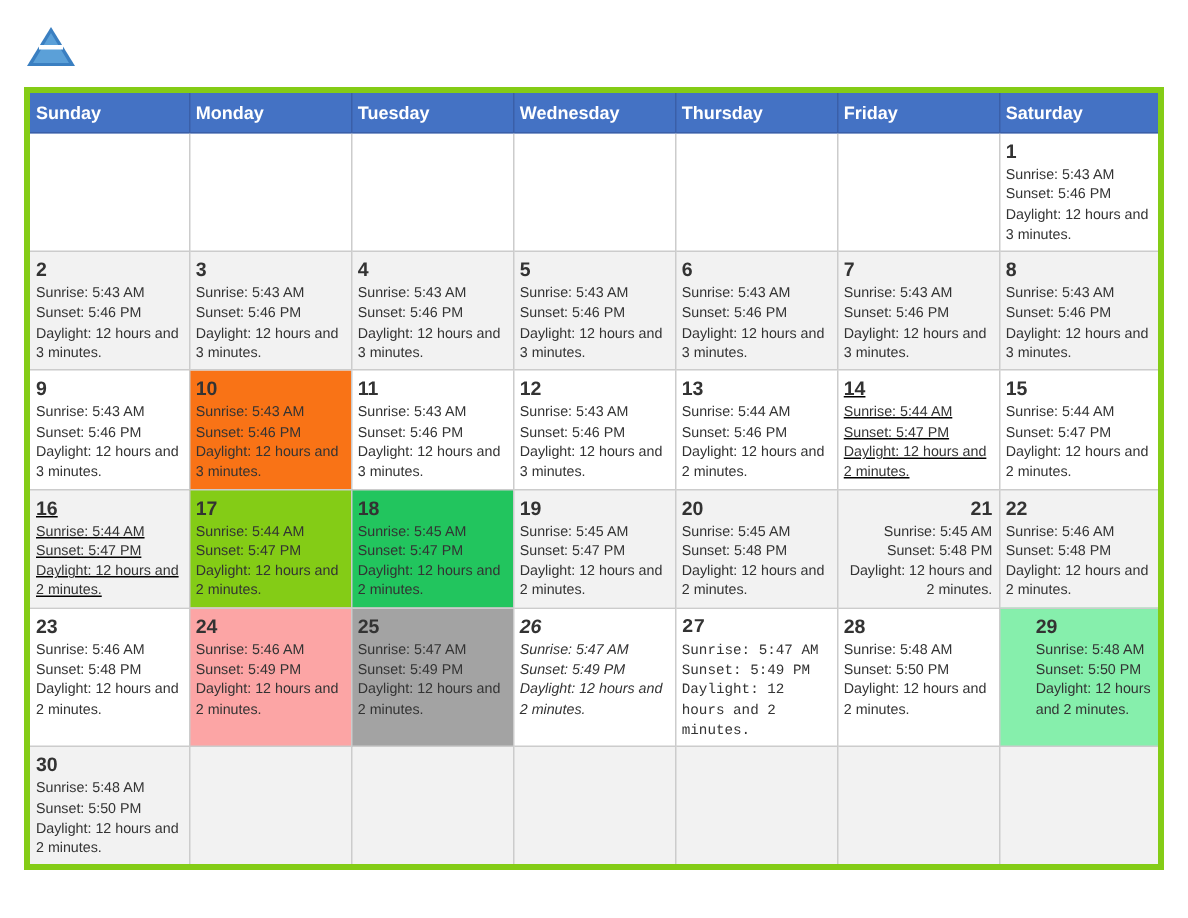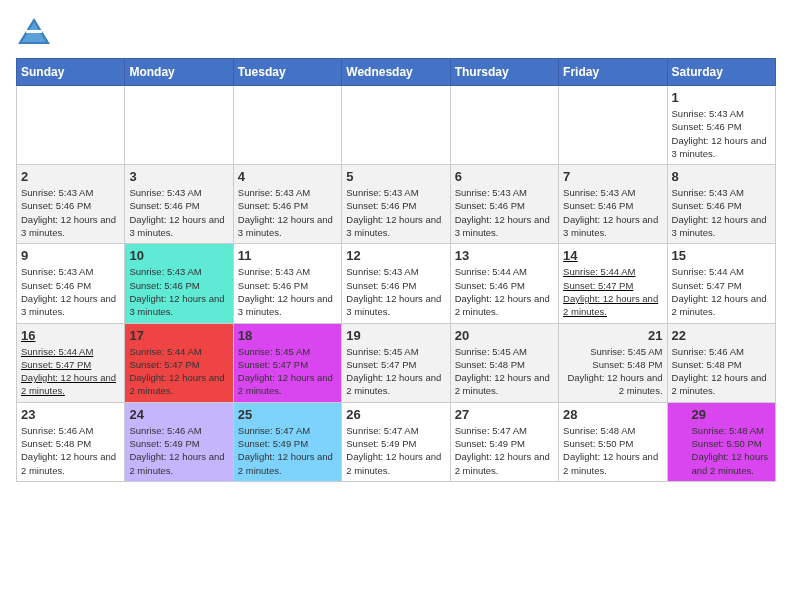--- a/index.html
+++ b/index.html
@@ -43,21 +43,21 @@
       color: #333;
       line-height: 1.1;
     }
     .location {
       font-size: 14px;
       color: #555;
     }
     .calendar {
       width: 100%;
       border-collapse: collapse;
-      border: 1px solid #84cc16;
+      border: 4px solid #84cc16;
     }
     .calendar th {
       background-color: #4472C4;
       color: #fff;
       font-size: 12px;
       font-weight: bold;
       padding: 6px 4px;
       text-align: left;
       border: 1px solid #3a5fa8;
     }
@@ -178,21 +178,21 @@
 Daylight: 12 hours and 3 minutes.</div>
         </td>
       </tr>
       <tr>
         <td style="background-color: rgb(255, 255, 255);">
           <span class="day-number">9</span>
           <div class="day-info">Sunrise: 5:43 AM
 Sunset: 5:46 PM
 Daylight: 12 hours and 3 minutes.</div>
         </td>
-        <td style="background-color: #5eead4;">
+        <td style="background-color: #f97316;">
           <span class="day-number">10</span>
           <div class="day-info">Sunrise: 5:43 AM
 Sunset: 5:46 PM
 Daylight: 12 hours and 3 minutes.</div>
         </td>
         <td style="background-color: rgb(255, 255, 255); margin-left: 28px;">
           <span class="day-number">11</span>
           <div class="day-info">Sunrise: 5:43 AM
 Sunset: 5:46 PM
 Daylight: 12 hours and 3 minutes.</div>
@@ -222,27 +222,27 @@
 Daylight: 12 hours and 2 minutes.</div>
         </td>
       </tr>
       <tr>
         <td style="background-color: rgb(242, 242, 242); text-decoration: underline;">
           <span class="day-number">16</span>
           <div class="day-info">Sunrise: 5:44 AM
 Sunset: 5:47 PM
 Daylight: 12 hours and 2 minutes.</div>
         </td>
-        <td style="background-color: #ef4444; margin-top: 25px;">
+        <td style="background-color: #84cc16; margin-top: 25px;">
           <span class="day-number">17</span>
           <div class="day-info">Sunrise: 5:44 AM
 Sunset: 5:47 PM
 Daylight: 12 hours and 2 minutes.</div>
         </td>
-        <td style="background-color: #d946ef;">
+        <td style="background-color: #22c55e;">
           <span class="day-number">18</span>
           <div class="day-info">Sunrise: 5:45 AM
 Sunset: 5:47 PM
 Daylight: 12 hours and 2 minutes.</div>
         </td>
         <td style="background-color: rgb(242, 242, 242);">
           <span class="day-number">19</span>
           <div class="day-info">Sunrise: 5:45 AM
 Sunset: 5:47 PM
 Daylight: 12 hours and 2 minutes.</div>
@@ -266,51 +266,65 @@
 Daylight: 12 hours and 2 minutes.</div>
         </td>
       </tr>
       <tr>
         <td style="background-color: rgb(255, 255, 255);">
           <span class="day-number">23</span>
           <div class="day-info">Sunrise: 5:46 AM
 Sunset: 5:48 PM
 Daylight: 12 hours and 2 minutes.</div>
         </td>
-        <td style="background-color: #c4b5fd;">
+        <td style="background-color: #fca5a5;">
           <span class="day-number">24</span>
           <div class="day-info">Sunrise: 5:46 AM
 Sunset: 5:49 PM
 Daylight: 12 hours and 2 minutes.</div>
         </td>
-        <td style="background-color: #7dd3fc;">
+        <td style="background-color: #a3a3a3;">
           <span class="day-number">25</span>
           <div class="day-info">Sunrise: 5:47 AM
 Sunset: 5:49 PM
 Daylight: 12 hours and 2 minutes.</div>
         </td>
-        <td style="background-color: rgb(255, 255, 255);">
+        <td style="background-color: rgb(255, 255, 255); font-style: italic;">
           <span class="day-number">26</span>
           <div class="day-info">Sunrise: 5:47 AM
 Sunset: 5:49 PM
 Daylight: 12 hours and 2 minutes.</div>
         </td>
-        <td style="background-color: rgb(255, 255, 255);">
+        <td style="background-color: rgb(255, 255, 255); font-family: Liberation Mono, monospace;">
           <span class="day-number">27</span>
           <div class="day-info">Sunrise: 5:47 AM
 Sunset: 5:49 PM
 Daylight: 12 hours and 2 minutes.</div>
         </td>
         <td style="background-color: rgb(255, 255, 255);">
           <span class="day-number">28</span>
           <div class="day-info">Sunrise: 5:48 AM
 Sunset: 5:50 PM
 Daylight: 12 hours and 2 minutes.</div>
         </td>
-        <td style="background-color: #d946ef; padding-left: 24px;">
+        <td style="background-color: #86efac; padding-left: 24px;">
           <span class="day-number">29</span>
           <div class="day-info">Sunrise: 5:48 AM
 Sunset: 5:50 PM
 Daylight: 12 hours and 2 minutes.</div>
         </td>
+      </tr>
+      <tr>
+        <td style="background-color: rgb(242, 242, 242);">
+          <span class="day-number">30</span>
+          <div class="day-info">Sunrise: 5:48 AM
+Sunset: 5:50 PM
+Daylight: 12 hours and 2 minutes.</div>
+        </td>
+        <td class="empty-cell"></td>
+        <td class="empty-cell"></td>
+        <td class="empty-cell"></td>
+        <td class="empty-cell"></td>
+        <td class="empty-cell"></td>
+        <td class="empty-cell"></td>
       </tr>
     </tbody>
 </table>
 
 </body></html>

